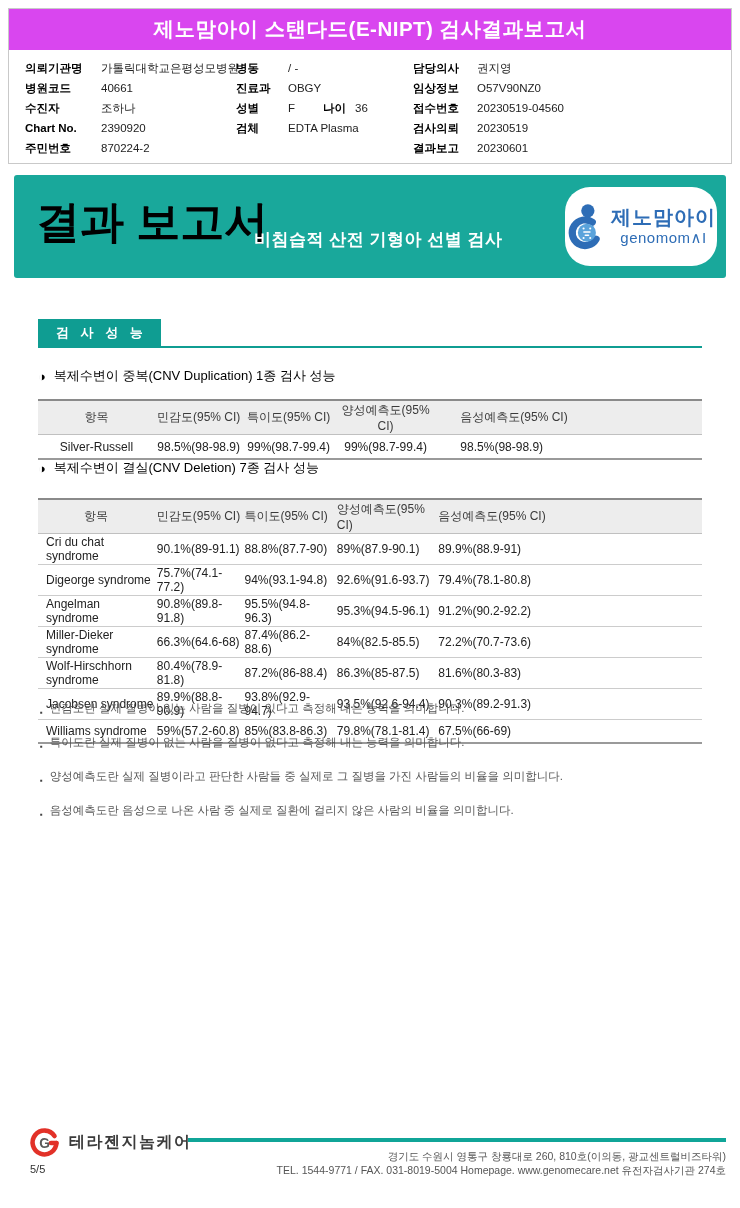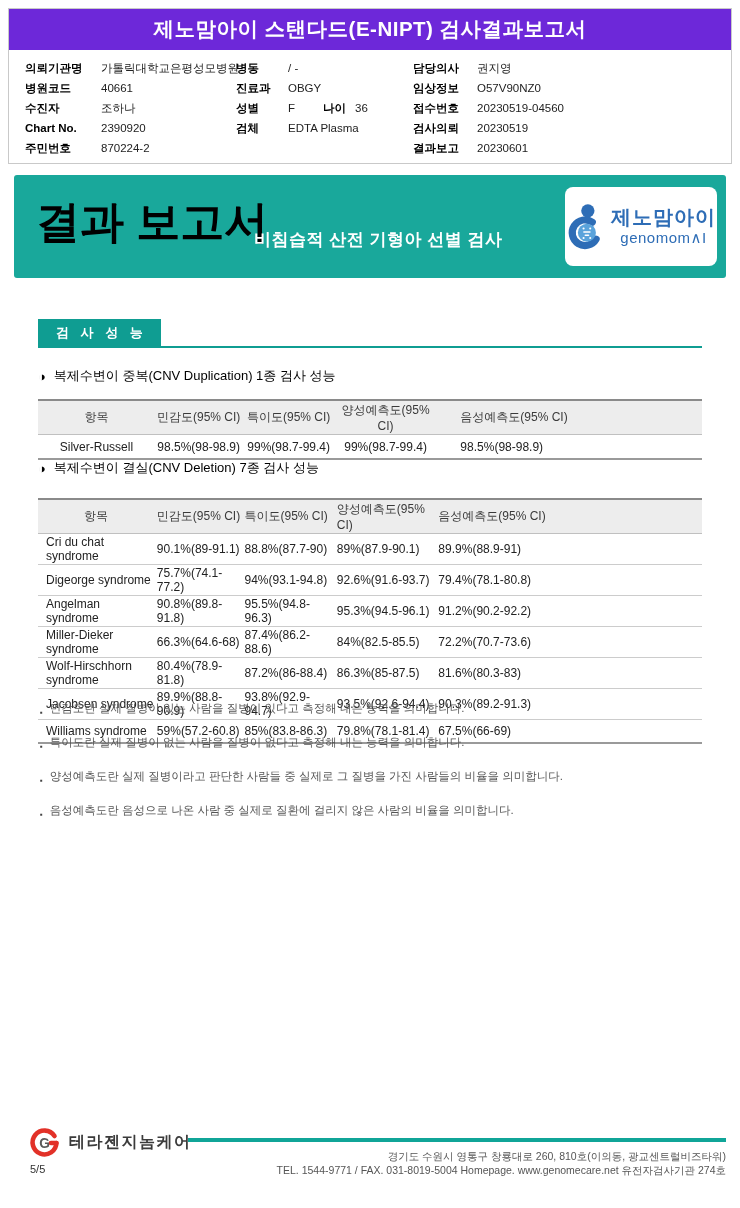--- a/index.html
+++ b/index.html
@@ -1,38 +1,38 @@
 <!DOCTYPE html>
 <html><head>
 <meta charset="utf-8">
 <style>
   html,body{margin:0;padding:0;background:#fff;}
   .page{position:relative;width:740px;height:1208px;background:#fff;outline:1px solid #d5d5d5;
         font-family:"Liberation Sans",sans-serif;overflow:hidden;}
 
   
   .header-box{position:absolute;left:8px;top:8px;width:722px;border:1px solid #c9c9c9;background:#fff;}
-  .title-bar{background:#6d28d9;color:#fff;font-weight:bold;font-size:20.5px;text-align:center;
+  .title-bar{background:#d946ef;color:#fff;font-weight:bold;font-size:20.5px;text-align:center;
              padding:6px 0 7px;letter-spacing:0.5px;}
   .info-area{position:relative;height:113px;}
   .info-col{position:absolute;top:8px;}
   .col1{left:16px}.col2{left:227px}.col3{left:404px}
   .info-row{display:flex;align-items:center;height:20px;font-size:11.5px;color:#111;white-space:nowrap;}
   .info-row .lab{font-weight:bold;color:#000;}
   .info-row .val{color:#222;}
   .col1 .info-row .lab.first{width:76px;}
   .col2 .info-row .lab.first{width:52px;}
   .col3 .info-row .lab.first{width:64px;}
   .info-row .lab.second{margin-left:28px;margin-right:9px;}
 
   
   .banner{position:absolute;left:14px;top:175px;width:712px;height:103px;background:#19a89b;border-radius:3px;}
   .banner-title{position:absolute;left:22px;top:18px;font-size:44px;font-weight:bold;color:#000000;letter-spacing:0px;}
   .banner-sub{position:absolute;left:240px;top:53px;font-size:17px;font-weight:bold;color:#fff;letter-spacing:0.5px;}
-  .logo-box{position:absolute;right:9px;top:12px;width:152px;height:79px;background:#fff;border-radius:8px;
+  .logo-box{position:absolute;right:9px;top:12px;width:152px;height:79px;background:#fff;border-radius:25px;
             display:flex;align-items:center;justify-content:center;gap:7px;}
   .logo-kr{font-size:20px;font-weight:bold;color:#2e6db6;letter-spacing:1px;line-height:21px;}
   .logo-en{font-size:15px;color:#2e6db6;text-align:center;letter-spacing:0.5px;margin-top:1px;}
 
   
   .section-rule{position:absolute;left:38px;top:319px;width:664px;border-bottom:2px solid #0f9d92;}
   .section-chip{display:inline-block;background:#0f9d92;color:#fff;font-size:13px;font-weight:bold;
                 letter-spacing:4px;padding:5px 14px 4px 18px;}
 
   

